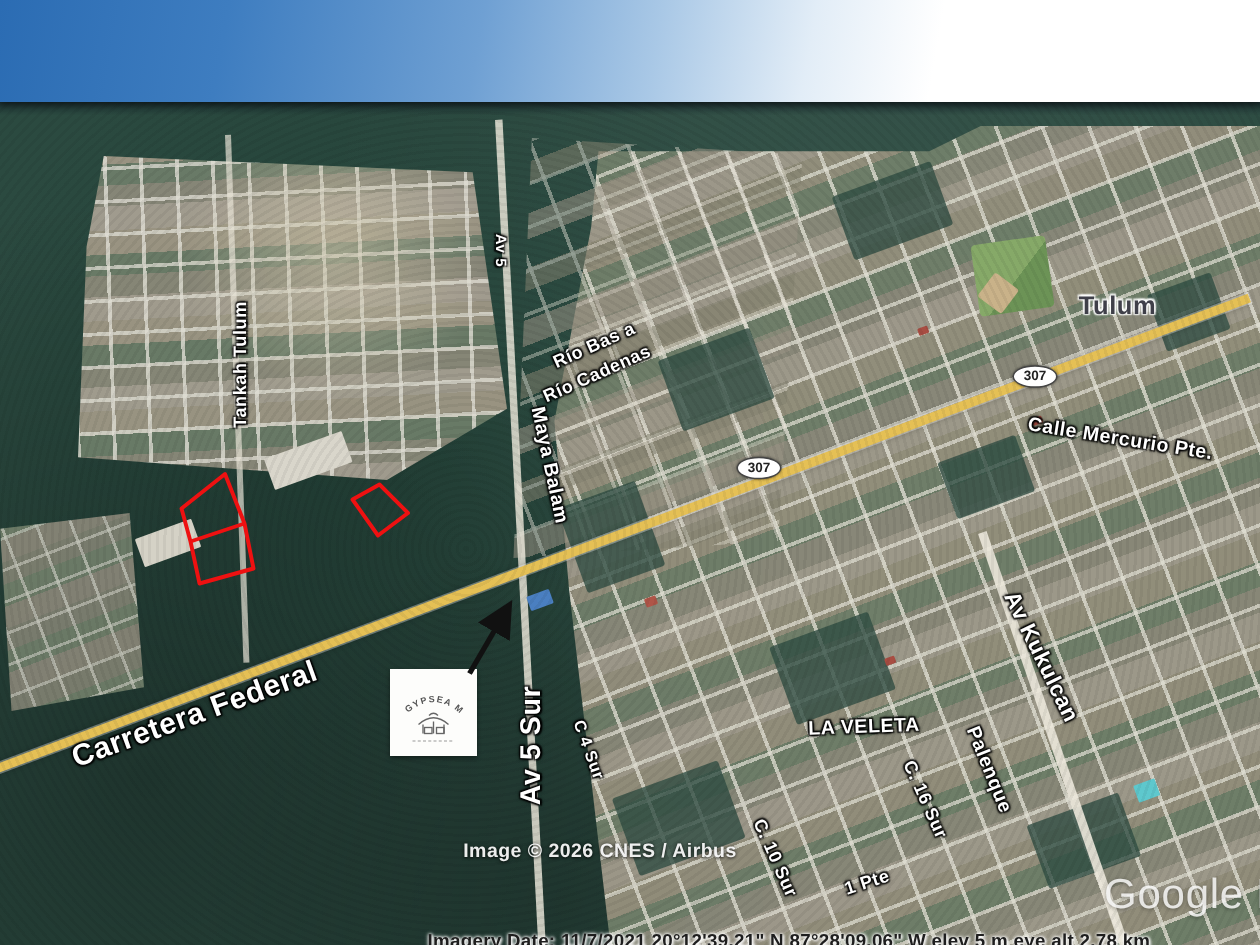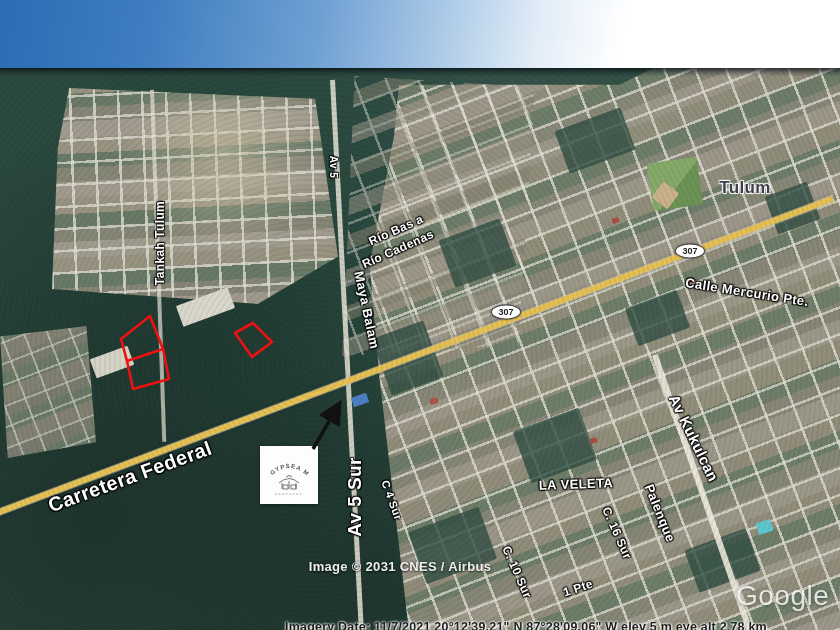--- a/index.html
+++ b/index.html
@@ -26,21 +26,21 @@
   .map::before{ 
     content:"";position:absolute;left:0;top:0;right:0;height:9px;z-index:40;
     background:linear-gradient(rgba(15,25,35,.55),transparent);pointer-events:none;
   }
   .speckle{
     position:absolute;inset:0;z-index:6;pointer-events:none;
     background:repeating-radial-gradient(circle at 37% 53%, rgba(0,0,0,.05) 0 2px, transparent 2px 5px);
   }
 
   
-  .city{position:absolute;pointer-events:none;}
+  .city{position:absolute;pointer-events:none;margin-top:16px;}
   .city-right{
     left:350px;top:0;width:490px;height:562px;z-index:1;opacity:.93;
     clip-path:polygon(10% 3%,55% 3%,62% 0,100% 0,100% 100%,12% 100%,6% 55%,4% 35%,9% 12%);
     background:
       repeating-linear-gradient(69deg, rgba(238,234,222,.78) 0 2.5px, transparent 2.5px 29px),
       repeating-linear-gradient(-21deg, rgba(238,234,222,.72) 0 2.5px, transparent 2.5px 25px),
       repeating-linear-gradient(-21deg, #a59e8f 0 18px, #8f8c7c 18px 34px, #74826c 34px 50px, #99937f 50px 68px);
   }
   .city-upperleft{
     left:52px;top:20px;width:286px;height:216px;z-index:1;opacity:.92;
@@ -221,18 +221,18 @@
       <span class="map-label" style="left: 333px; top: 99px; font-size: 10px; transform: translate(-50%, -50%) rotate(90deg);">Av 5</span>
       <span class="map-label" style="left: 367px; top: 242px; font-size: 13px; transform: translate(-50%, -50%) rotate(78deg);">Maya Balam</span>
       <span class="map-label" style="left: 396px; top: 162px; font-size: 12px; transform: translate(-50%, -50%) rotate(-24deg);">Río Bas a</span>
       <span class="map-label" style="left: 398px; top: 181px; font-size: 12px; transform: translate(-50%, -50%) rotate(-24deg);">Río Cadenas</span>
       <span class="map-label" style="left: 160px; top: 175px; font-size: 12px; transform: translate(-50%, -50%) rotate(-90deg);">Tankah Tulum</span>
       <span class="map-label" style="left: 130px; top: 409px; font-size: 20px; transform: translate(-50%, -50%) rotate(-20deg);">Carretera Federal</span>
       <div class="shield" style="left: 690px; top: 183px;">307</div>
       <div class="shield" style="left: 506px; top: 244px;">307</div>
     </div>
 
-  <div class="attribution">Image © 2031 CNES / Airbus</div>
+  <div class="attribution">Image © 2026 CNES / Airbus</div>
 
   <div class="watermark">Google E</div>
 
   <div class="statusbar">Imagery Date: 11/7/2021   20°12'39.21" N   87°28'09.06" W   elev 5 m   eye alt 2.78 km</div>
 </div>
 
 </body></html>

